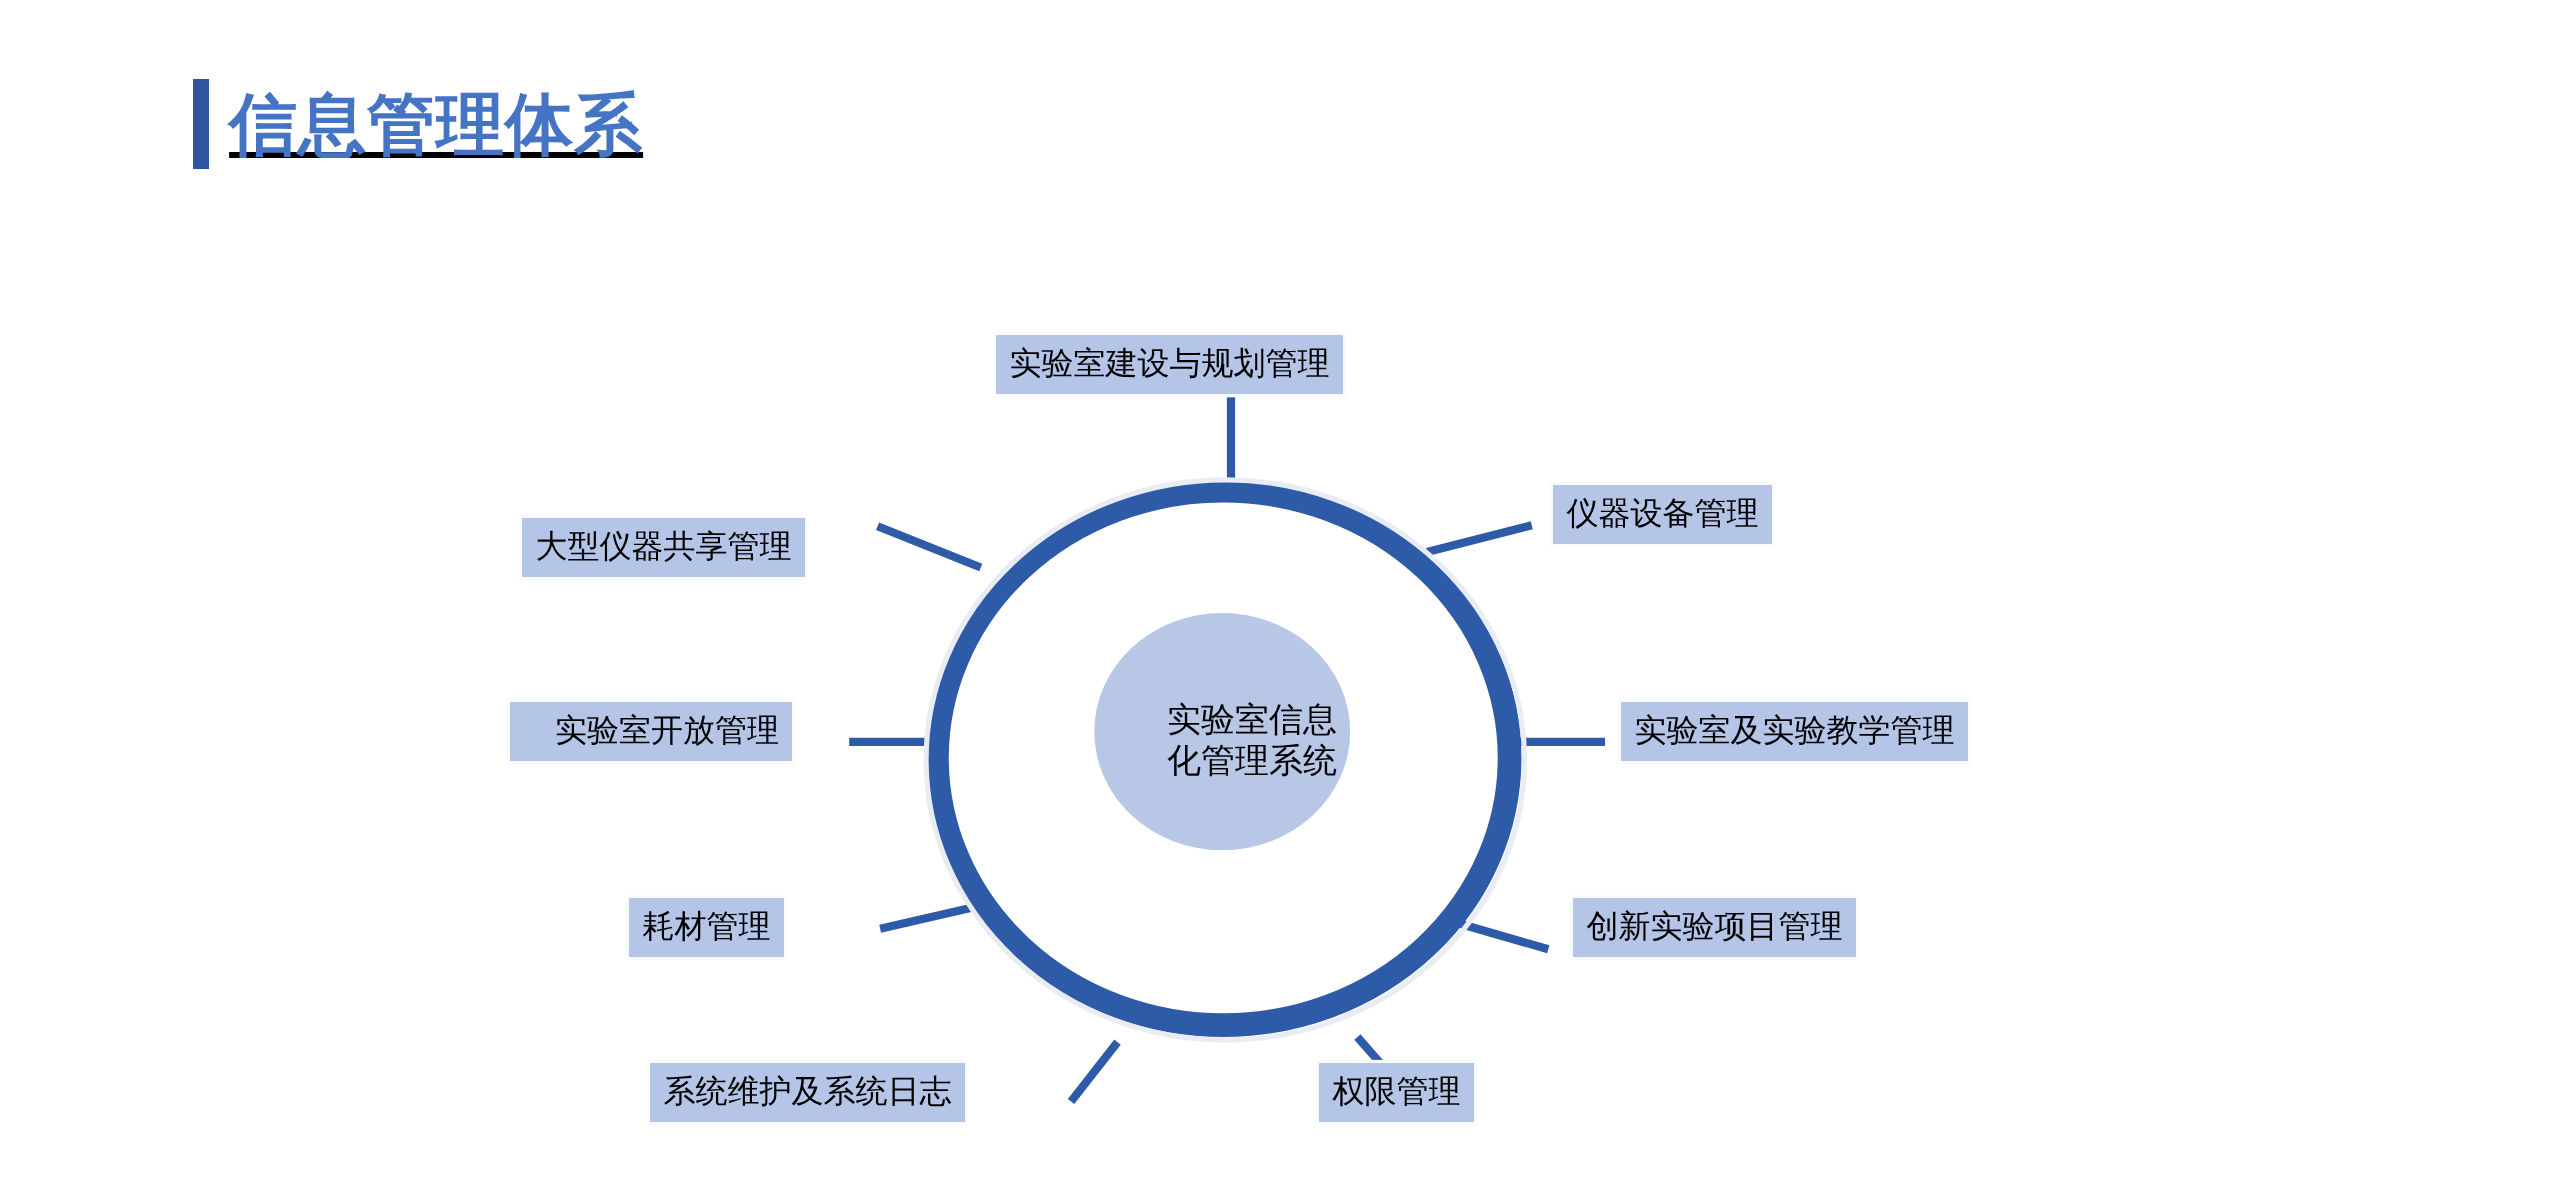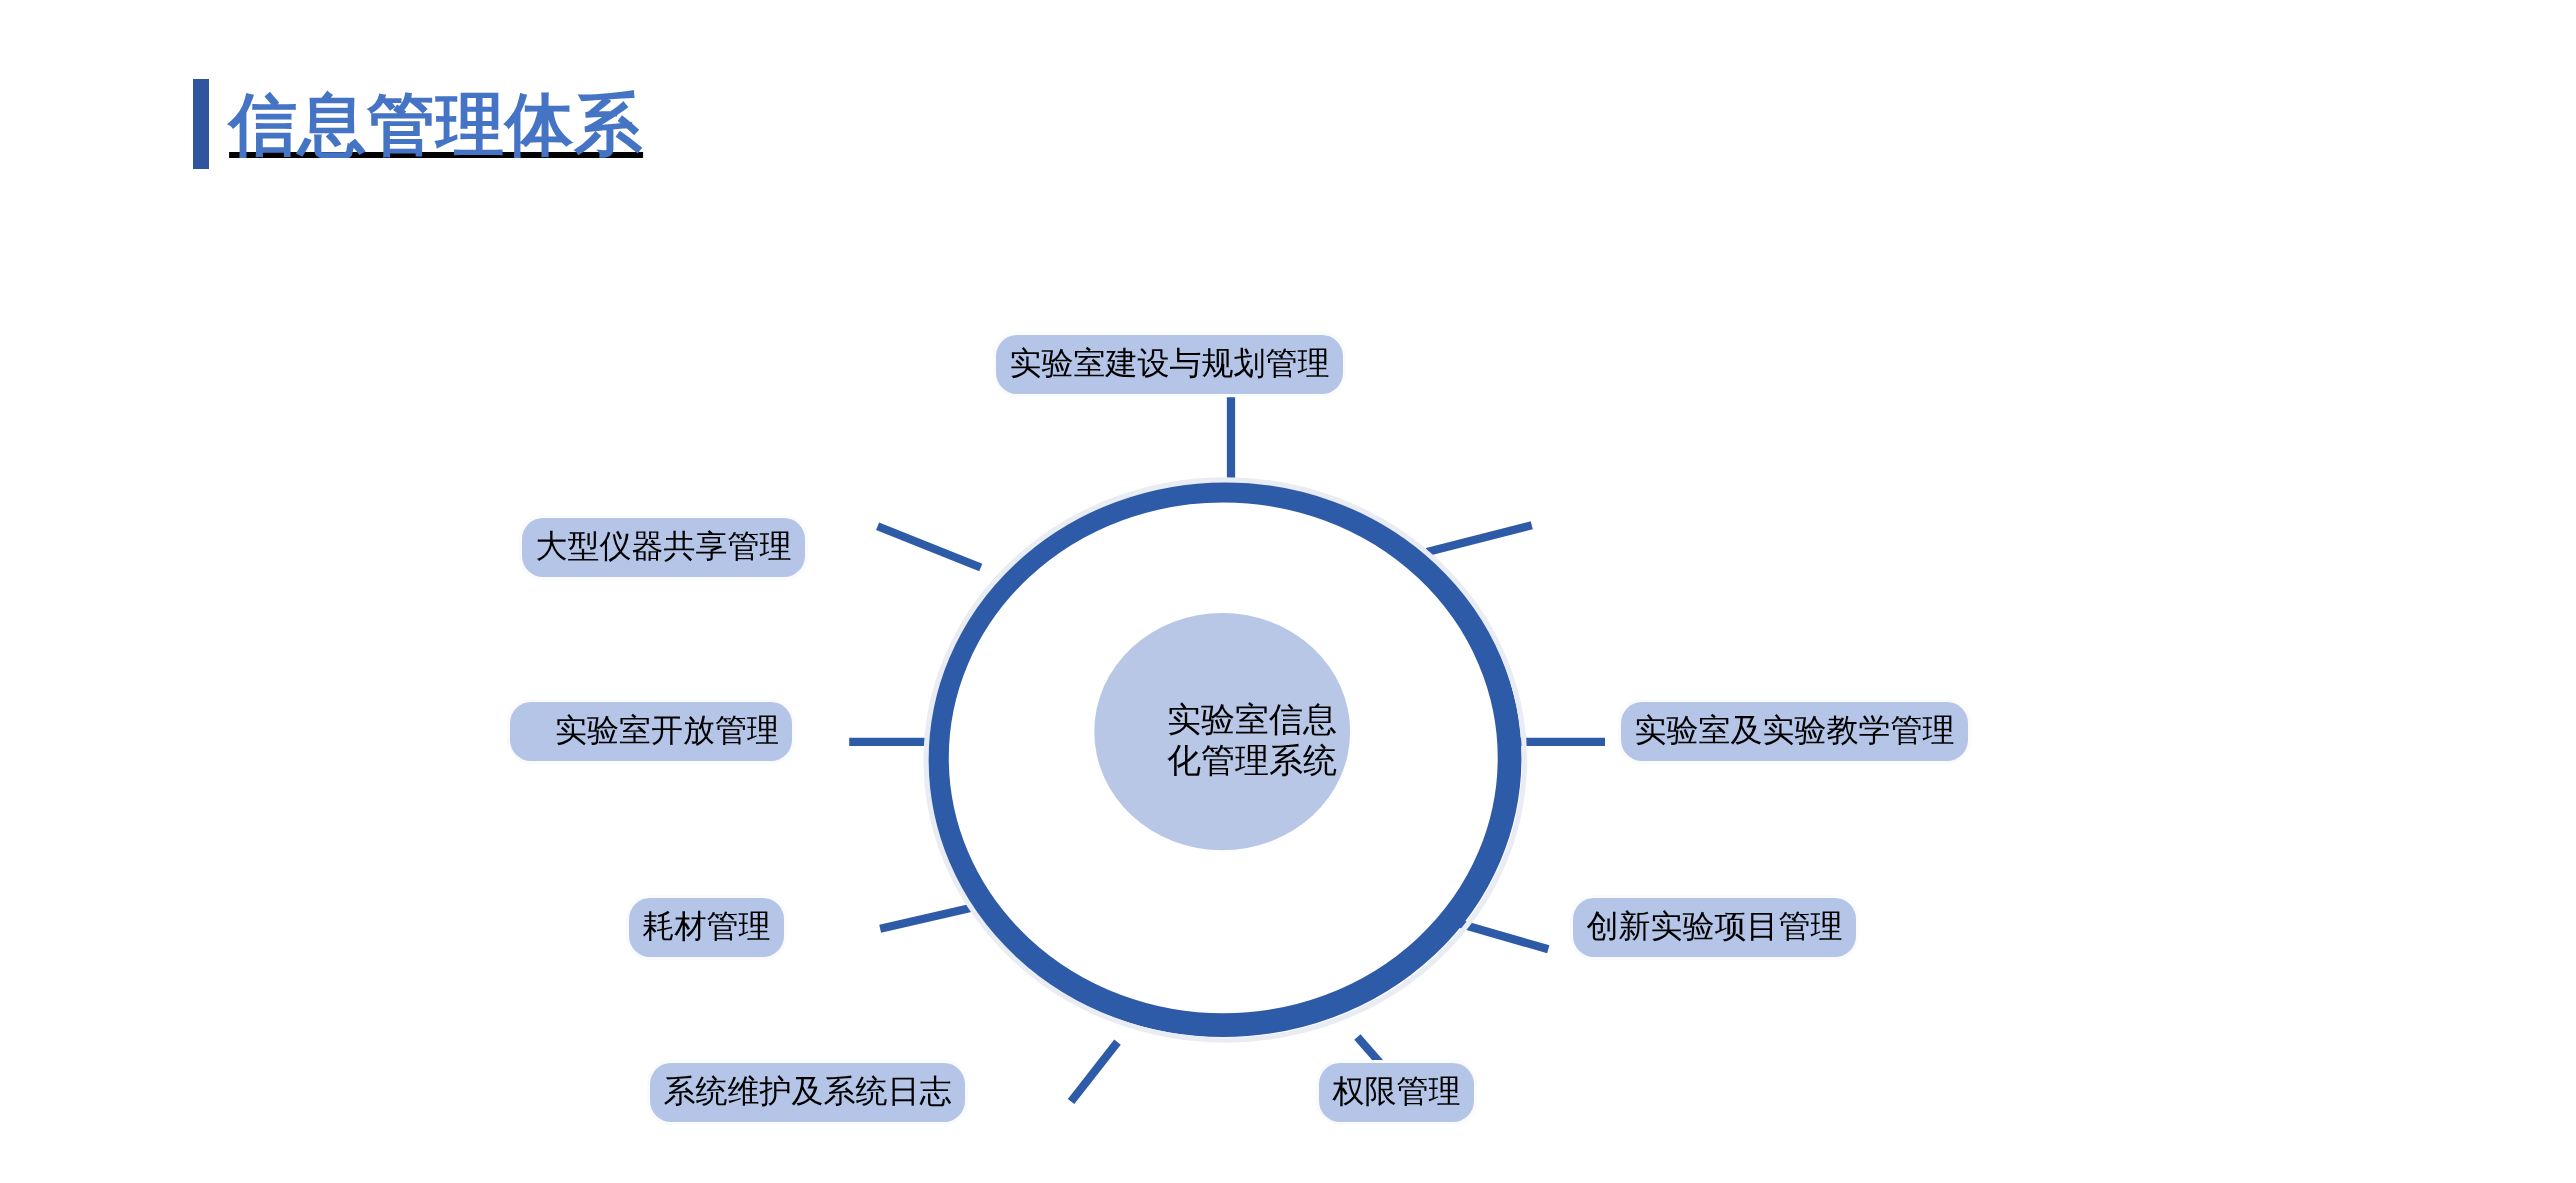--- a/index.html
+++ b/index.html
@@ -74,21 +74,20 @@
   .node-label {
     position: absolute;
     background: #B4C5E7;
     box-shadow: 0 0 0 3.1px #FAFBFD;
     color: #000000;
     font-size: 32px;
     line-height: 1;
     padding: 12.4px 13.4px 14.5px 13.4px;
     white-space: nowrap;
     box-sizing: border-box;
-    border-radius: 21px;
   }
 </style>
 </head>
 <body>
 
 <div id="slide-title-block">
   <div id="title-accent-bar"></div>
   <div id="slide-title-text">信息管理体系</div>
 </div>
 
@@ -113,20 +112,21 @@
     <ellipse cx="2374" cy="1473" rx="580" ry="543" fill="none" stroke="#E9ECF3" stroke-width="10"></ellipse>
 
     <ellipse cx="2368" cy="1418" rx="248" ry="230" fill="#B8C7E6" stroke="none"></ellipse>
   </svg>
 
   <div id="hub-text">实验室信息
 化管理系统</div>
 
   <div class="node-label" style="left:996px; top:335px;">实验室建设与规划管理</div>
 
+  <div class="node-label" style="left:1553px; top:485px;">仪器设备管理</div>
 
   <div class="node-label" style="left:1573px; top:898px;">创新实验项目管理</div>
 
   <div class="node-label" style="left:1621px; top:702px;">实验室及实验教学管理</div>
 
   <div class="node-label" style="left:1319px; top:1063px;">权限管理</div>
 
   <div class="node-label" style="left:650px; top:1063px;">系统维护及系统日志</div>
 
   <div class="node-label" style="left:629px; top:898px;">耗材管理</div>

